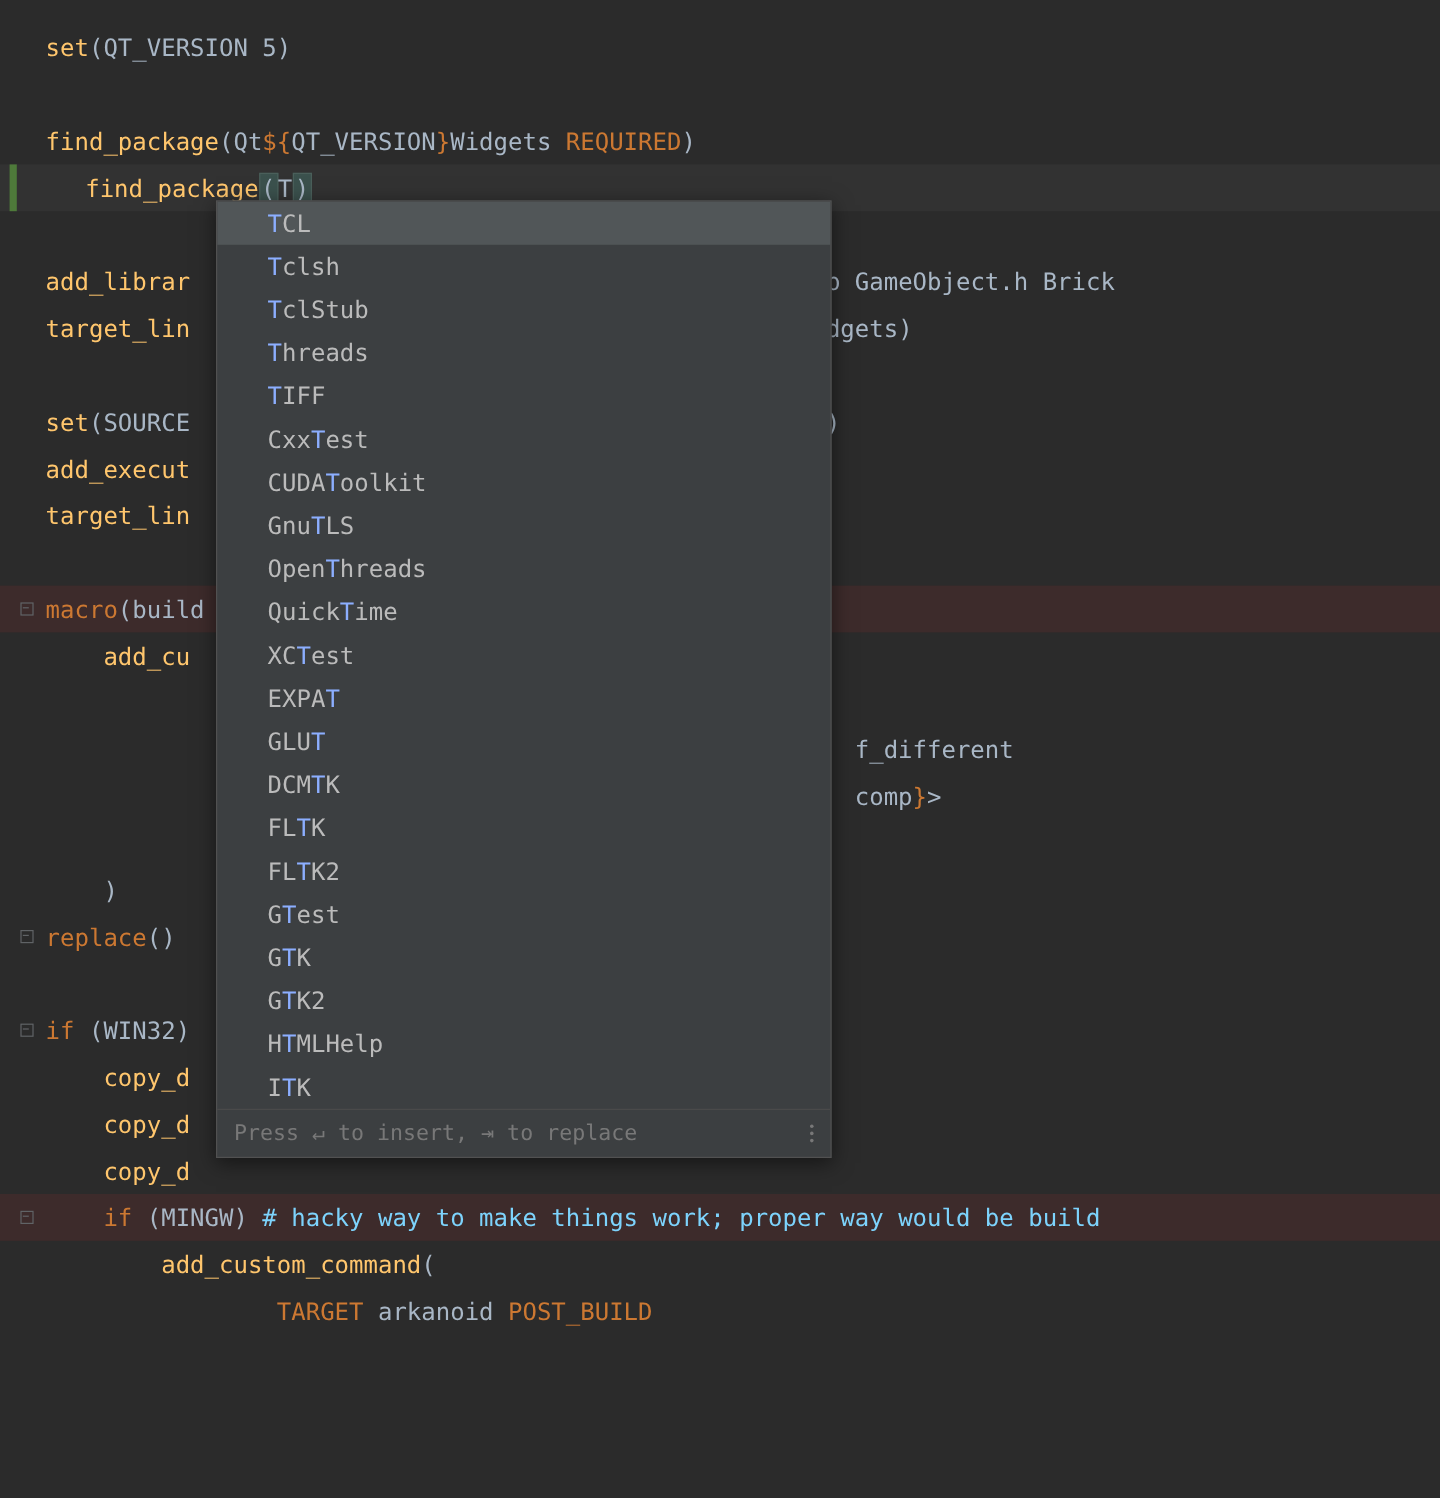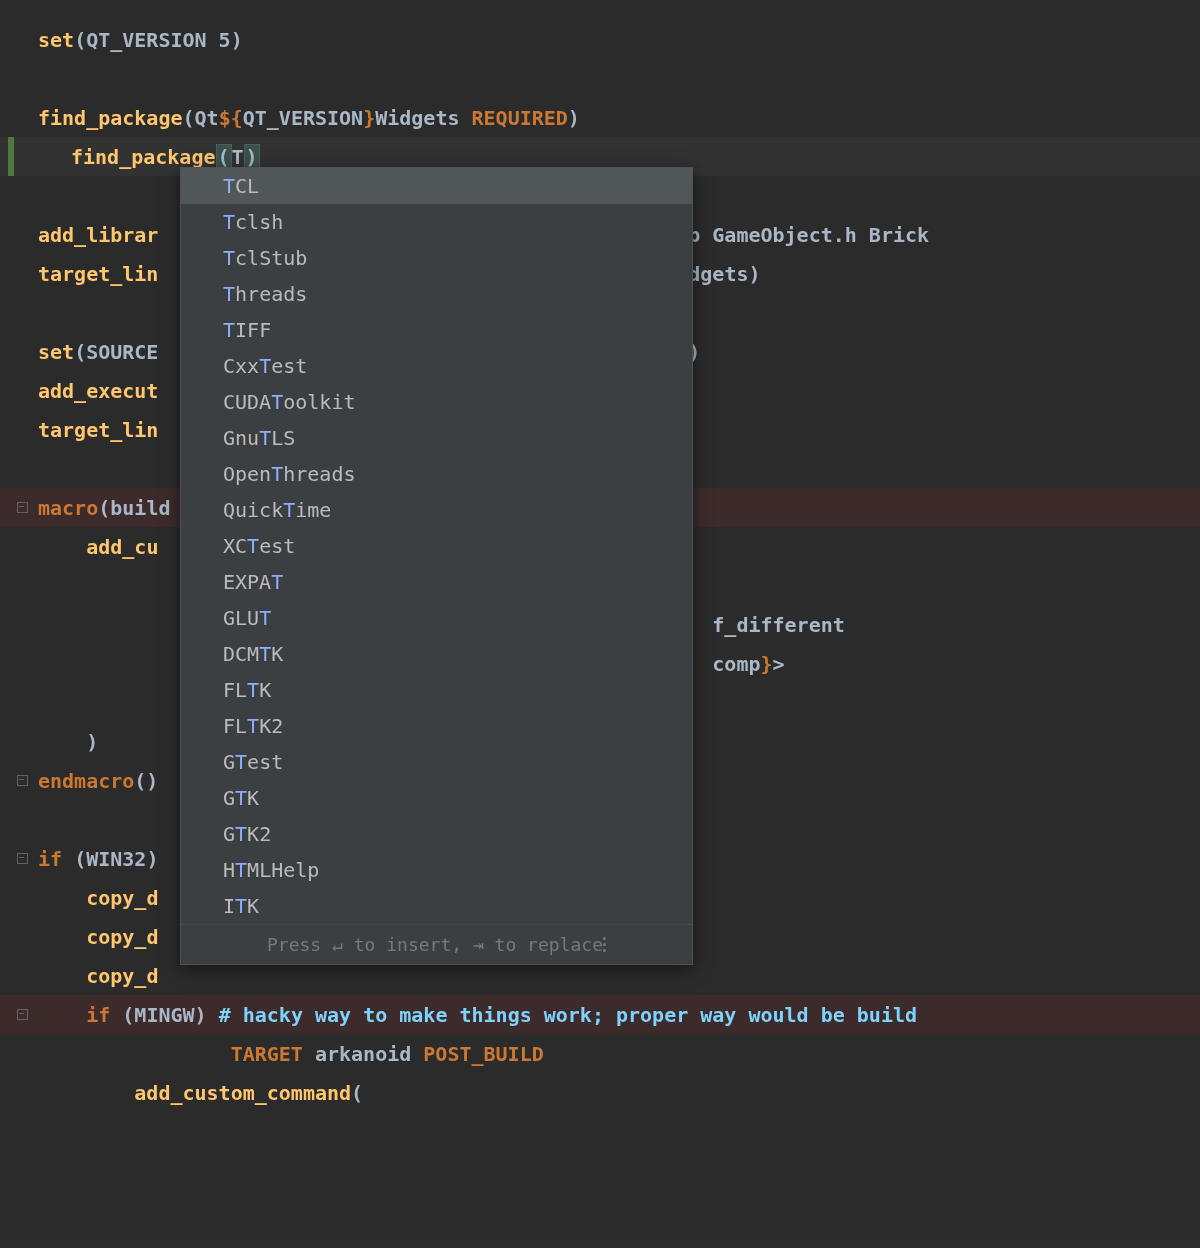--- a/index.html
+++ b/index.html
@@ -49,21 +49,21 @@
 }
 .fold-icon.minus::after {
   content: '';
   position: absolute;
   width: 5px;
   height: 1px;
   background: #606366;
   top: 4px;
   left: 2px;
 }
-.code { flex: 1; font-weight: bold; }
+.code { flex: 1; }
 .kw-orange { color: #cc7832; }
 .kw-yellow { color: #ffc66d; }
 .kw-comment { color: #7dd3fc; }
 .active-line {
   background: #323232;
   padding-left: 33px;
 }
 .active-marker {
   position: absolute;
   left: 8px;
@@ -110,21 +110,21 @@
 }
 .popup-item .hl { color: #8caeff; }
 .popup-footer {
   height: 40px;
   display: flex;
   align-items: center;
   padding: 0 14px;
   color: #787878;
   font-size: 18px;
   border-top: 1px solid #4a4a4a;
-  justify-content: center;
+  justify-content: space-between;
 }
 .enter-glyph {
   display: inline-block;
   font-size: 18px;
 }
 .dots-icon {
   display: flex;
   flex-direction: column;
   gap: 3px;
 }
@@ -228,21 +228,21 @@
   <div class="gutter"></div><div class="code"></div>
 </div>
 
 <div class="line">
   <div class="gutter"></div>
   <div class="code">    <span>)</span></div>
 </div>
 
 <div class="line">
   <div class="gutter"><span class="fold-icon minus"></span></div>
-  <div class="code"><span class="kw-orange">endmacro</span><span>()</span></div>
+  <div class="code"><span class="kw-orange">replace</span><span>()</span></div>
 </div>
 
 <div class="line">
   <div class="gutter"></div><div class="code"></div>
 </div>
 
 <div class="line">
   <div class="gutter"><span class="fold-icon minus"></span></div>
   <div class="code"><span class="kw-orange">if</span><span> (WIN32)</span></div>
 </div>
@@ -262,26 +262,26 @@
   <div class="code">    <span class="kw-yellow">copy_d</span></div>
 </div>
 
 <div class="line err-line">
   <div class="gutter"><span class="fold-icon minus"></span></div>
   <div class="code">    <span class="kw-orange">if</span><span> (MINGW) </span><span class="kw-comment"># hacky way to make things work; proper way would be build</span></div>
 </div>
 
 <div class="line">
   <div class="gutter"></div>
+  <div class="code">        <span class="kw-yellow">add_custom_command</span><span>(</span></div>
+</div>
+
+<div class="line">
+  <div class="gutter"></div>
   <div class="code">                <span class="kw-orange">TARGET</span><span> arkanoid </span><span class="kw-orange">POST_BUILD</span></div>
-</div>
-
-<div class="line">
-  <div class="gutter"></div>
-  <div class="code">        <span class="kw-yellow">add_custom_command</span><span>(</span></div>
 </div>
 
 </div>
 
 <div class="popup">
   <div class="popup-list" id="popup-list">
       <div class="popup-item selected">
         <span></span>
         <span class="hl">T</span>
         <span>CL</span>

